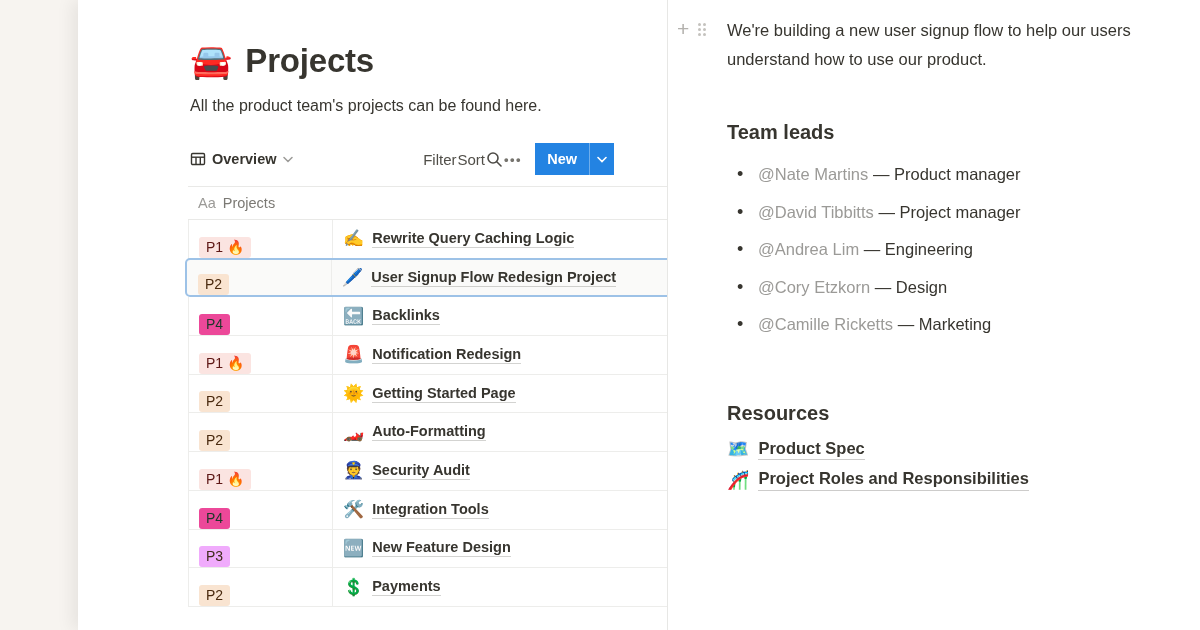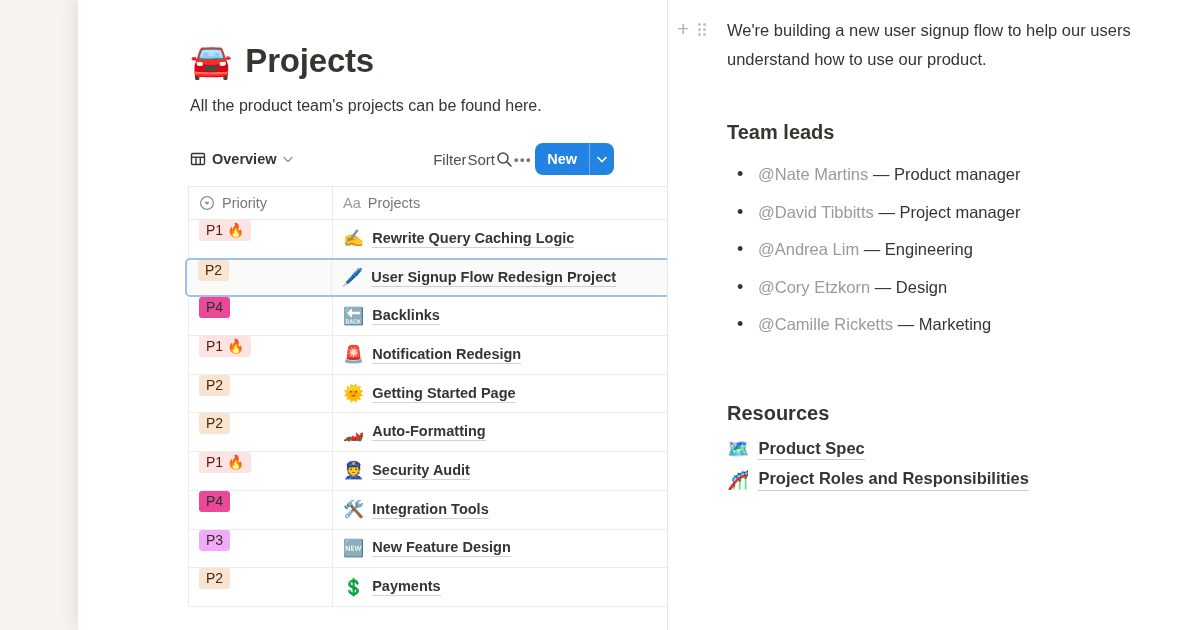--- a/index.html
+++ b/index.html
@@ -28,36 +28,36 @@
   .page-title { font-size:33px; font-weight:700; letter-spacing:-0.2px; }
   .page-desc { margin:13px 0 9px 112px; width:360px; font-size:16px; line-height:25px; }
 
   .toolbar { margin:25px 0 0 112px; width:424px; height:32px; display:flex; align-items:center; }
   .view-switch { display:flex; align-items:center; gap:6px; cursor:pointer; }
   .view-label { font-size:14.5px; font-weight:700; }
   .tool-link { font-size:15px; color:#504E48; cursor:pointer; }
   .tool-right { margin-left:auto; display:flex; align-items:center; gap:1px; }
   .dots { color:#76746E; font-size:13px; letter-spacing:1.5px; font-weight:700; cursor:pointer; }
   .new-btn {
-    display:flex; align-items:stretch; height:32px; border-radius:8px;
-    overflow:hidden; color:#fff; cursor:pointer; margin-left:2px;
+    display:flex; align-items:stretch; height:32px; border-radius:0;
+    overflow:hidden; color:#fff; cursor:pointer; margin-left:12px;
   }
   .new-main { display:flex; align-items:center; padding:0 12px; font-size:14.5px; font-weight:600; }
   .new-chev { display:flex; align-items:center; padding:0 7px; border-left:1px solid rgba(255,255,255,0.35); }
 
   
   .table { margin:11px 0 0 110px; }
   .thead { display:flex; height:34px; border-top:1px solid #E9E9E7; border-bottom:1px solid #E9E9E7; color:#7B7974; }
   .th { display:flex; align-items:center; gap:7px; font-size:14.5px; padding-left:10px; }
   .th-priority { width:145px; border-left:1px solid #E9E9E7; border-right:1px solid #E9E9E7; }
   .th-title { flex:1; }
   .aa { font-size:14.5px; color:#9B9A97; }
 
   .trow { display:flex; height:38.7px; border-bottom:1px solid #EDEDEB; background:#fff; }
-  .cell-priority { width:145px; display:flex; align-items:flex-start; padding-left:10px;
+  .cell-priority { width:145px; display:flex; align-items:flex-end; padding-left:10px;
                    border-left:1px solid #EDEDEB; border-right:1px solid #EDEDEB; }
   .cell-title { flex:1; display:flex; align-items:center; gap:8px; padding-left:10px; overflow:hidden; }
   .remoji { font-size:17px; line-height:1; flex:none; }
   .rtitle { font-size:14.5px; font-weight:600; white-space:nowrap;
             border-bottom:1px solid rgba(55,53,47,0.22); padding-bottom:1px; cursor:pointer; }
   .badge { font-size:14px; line-height:21px; padding:0 7px; border-radius:3px; white-space:nowrap; }
   .badge.red    { background:#FBE4E1; color:#5D1715; }
   .badge.orange { background:#F9E4D1; color:#49290E; }
   .badge.green  { background:#ec4899; color:#1C3829; }
   .badge.yellow { background:#f0abfc; color:#402C1B; }
@@ -139,29 +139,20 @@
             <svg width="10" height="7" viewBox="0 0 10 7" fill="none" stroke="#fff" stroke-width="1.6" stroke-linecap="round">
                 <polyline points="1,1.5 5,5.5 9,1.5"></polyline>
               </svg>
           </span>
         </div>
       </div>
     </div>
 
     <div class="table">
       <div class="thead">
-        <div class="th th-priority">
-          <span>
-            <svg width="16" height="16" viewBox="0 0 16 16">
-              <circle cx="8" cy="8" r="6.4" fill="none" stroke="#91908C" stroke-width="1.3"></circle>
-              <path d="M5.4 6.8 L10.6 6.8 L8 10 Z" fill="#91908C"></path>
-            </svg>
-          </span>
-          <span>Priority</span>
-        </div>
         <div class="th th-title">
           <span class="aa">Aa</span>
           <span>Projects</span>
         </div>
       </div>
       <div id="table-body">
           <div class="trow">
             <div class="cell-priority">
               <span class="badge red">P1 🔥</span>
             </div>

